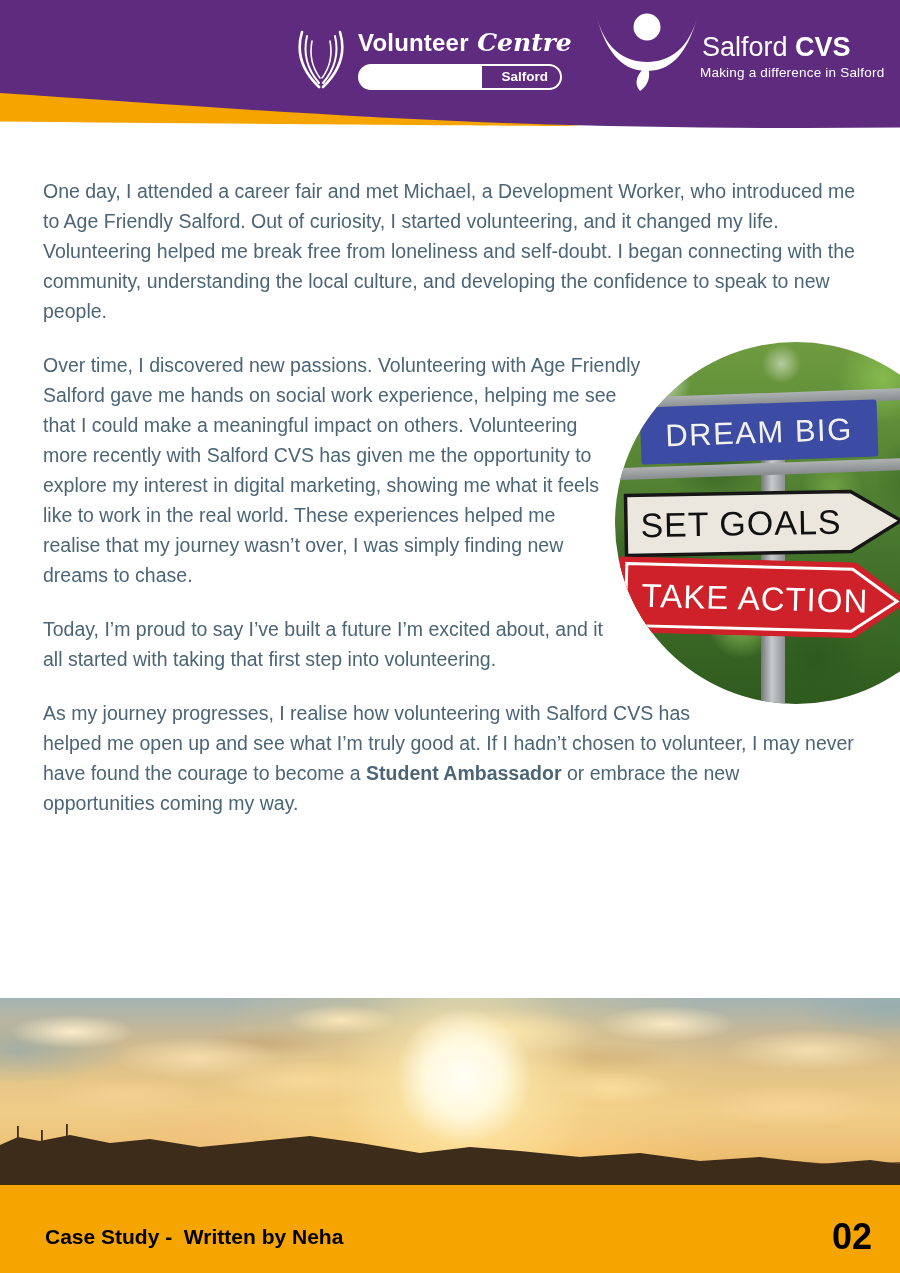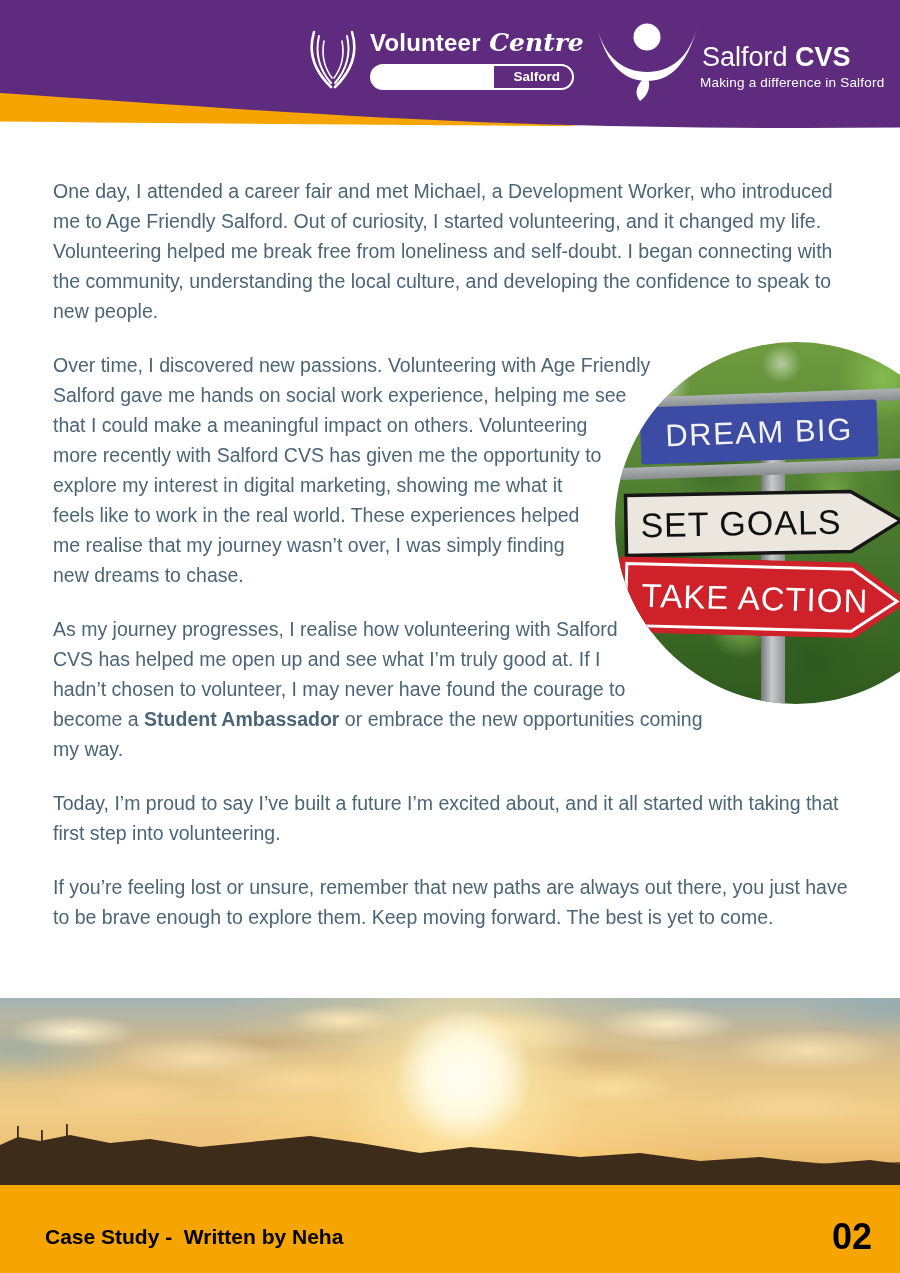--- a/index.html
+++ b/index.html
@@ -3,35 +3,35 @@
 <meta charset="utf-8">
 <style>
   html,body{margin:0;padding:0;overflow:hidden;}
   body{
     width:900px;height:1273px;position:relative;background:#ffffff;
     font-family:"Liberation Sans",sans-serif;
   }
   
   .header{position:relative;width:900px;height:150px;}
   .header-svg{position:absolute;top:0;left:0;}
-  .logo-vc{position:absolute;left:304px;top:28px;width:262px;height:64px;}
+  .logo-vc{position:absolute;left:292px;top:28px;width:262px;height:64px;}
   .leaf-icon{position:absolute;left:0;top:0;}
   .vc-title{position:absolute;left:66px;top:0;white-space:nowrap;color:#fff;}
   .vc-title .bold{font-size:24px;font-weight:bold;letter-spacing:.2px;}
   .vc-title .script{font-size:25px;font-family:"DejaVu Serif",serif;font-style:italic;font-weight:600;margin-left:4px;}
   .vc-pill{position:absolute;left:66px;top:36px;width:188px;height:22px;border:2.5px solid #fff;border-radius:14px;
     background:linear-gradient(90deg,#ffffff 0 61%,rgba(255,255,255,0) 61%);
     color:#fff;font-size:13.5px;font-weight:bold;text-align:right;line-height:22px;padding-right:12px;box-sizing:content-box;}
-  .logo-cvs{position:absolute;left:590px;top:22px;width:295px;height:80px;color:#fff;}
+  .logo-cvs{position:absolute;left:590px;top:12px;width:295px;height:80px;color:#fff;}
   .cvs-icon{position:absolute;left:0;top:0;}
   .cvs-title{position:absolute;left:112px;top:20px;font-size:27px;white-space:nowrap;}
   .cvs-title .bold{font-weight:bold;}
   .cvs-tagline{position:absolute;left:110px;top:53px;font-size:13.5px;letter-spacing:.2px;white-space:nowrap;text-align:center;}
   
-  .article{padding:26px 44px 0 30px;font-size:19.5px;line-height:30px;color:#4b6577;margin-left:23px;}
+  .article{padding:26px 44px 0 43px;font-size:19.5px;line-height:30px;color:#4b6577;}
   .article p{margin:0 0 24px 0;}
   .article strong{font-weight:bold;}
   
   .photo-circle{
     float:right;width:362px;height:362px;border-radius:50%;overflow:hidden;position:relative;
     margin:-8px -121px 14px 16px;
     shape-outside:circle(199px at 181px 181px) border-box;
     background:
       radial-gradient(circle 36px at 14% 12%, rgba(255,255,255,.55), transparent 70%),
       radial-gradient(circle 28px at 46% 6%, rgba(255,255,255,.5), transparent 70%),
@@ -145,23 +145,22 @@
       <text x="118" y="45" text-anchor="middle" font-size="34" fill="#111111" letter-spacing="1">SET GOALS</text>
     </svg>
     <svg class="sign sign-red" width="290" height="76" viewBox="0 0 290 76">
       <polygon points="0,0 236,0 289,38 236,76 0,76" fill="#ce2129"></polygon>
       <polygon points="7,7 233,7 278,38 233,69 7,69" fill="#ce2129" stroke="#ffffff" stroke-width="3"></polygon>
       <text x="136" y="50" text-anchor="middle" font-size="33" fill="#ffffff" letter-spacing="1">TAKE ACTION</text>
     </svg>
   </div>
 
   <p>Over time, I discovered new passions. Volunteering with Age Friendly Salford gave me hands on social work experience, helping me see that I could make a meaningful impact on others. Volunteering more recently with Salford CVS has given me the opportunity to explore my interest in digital marketing, showing me what it feels like to work in the real world. These experiences helped me realise that my journey wasn’t over, I was simply finding new dreams to chase.</p>
+  <p>Today, I’m proud to say I’ve built a future I’m excited about, and it all started with taking that first step into volunteering.</p>
   <p><span>As my journey progresses, I realise how volunteering with Salford CVS has helped me open up and see what I’m truly good at. If I hadn’t chosen to volunteer, I may never have found the courage to become a </span><strong>Student Ambassador</strong><span> or embrace the new opportunities coming my way.</span></p>
-  <p>Today, I’m proud to say I’ve built a future I’m excited about, and it all started with taking that first step into volunteering.</p>
-  <p>If you’re feeling lost or unsure, remember that new paths are always out there, you just have to be brave enough to explore them. Keep moving forward. The best is yet to come.</p>
 </div>
 
 <div class="sunset">
   <svg class="hills-svg" width="900" height="62" viewBox="0 0 900 62" preserveAspectRatio="none">
     <path d="M700,44 L780,37 L845,42 L900,39 L900,62 L700,62 Z" fill="#6b4a2a"></path>
     <path d="M0,22 L18,14 L40,18 L70,12 L110,20 L150,16 L200,24 L260,18 L310,13 L360,20 L420,30 L470,24 L520,28 L580,34 L640,30 L700,38 L760,34 L820,41 L870,37 L900,41 L900,62 L0,62 Z" fill="#3e2c1a"></path>
     <g fill="#3e2c1a">
       <rect x="17" y="3" width="1.8" height="12"></rect>
       <rect x="41" y="7" width="1.8" height="12"></rect>
       <rect x="66" y="1" width="1.8" height="12"></rect>

